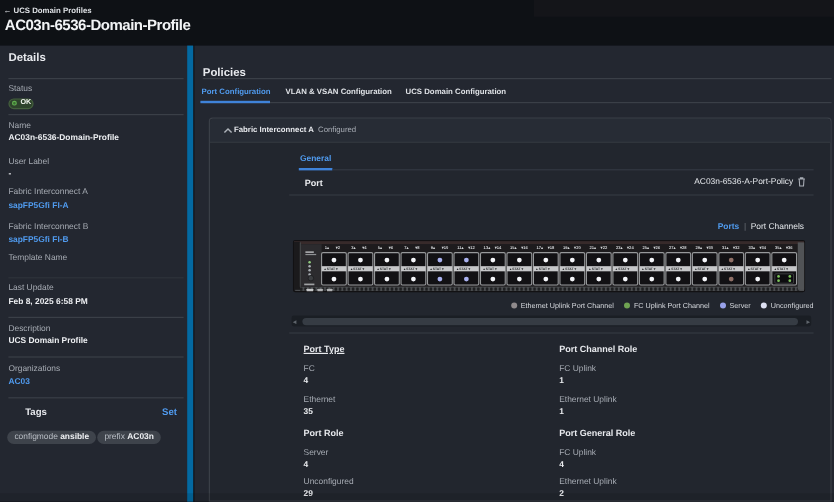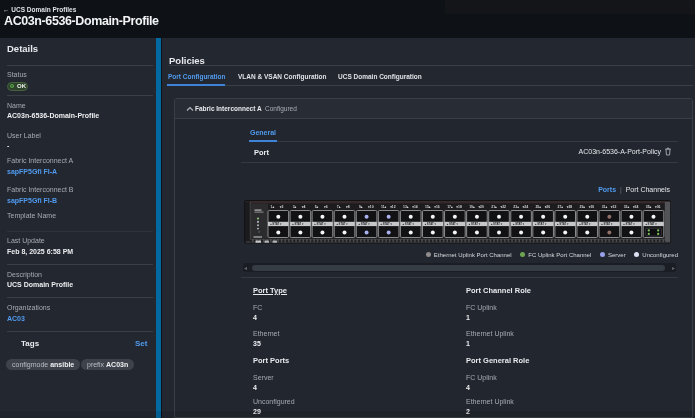--- a/index.html
+++ b/index.html
@@ -379,21 +379,21 @@
       <div class="abs" style="left:12px; top:166px; font-size:7.5px; font-weight:bold;text-decoration:underline;">Port Type</div>
       <div class="abs" style="left:225px; top:166px; font-size:7.5px; font-weight:bold;">Port Channel Role</div>
       <div class="abs lbl" style="left:12px; top:184px;">FC</div>
       <div class="abs val" style="left:12px; top:194px;">4</div>
       <div class="abs lbl" style="left:225px; top:184px;">FC Uplink</div>
       <div class="abs val" style="left:225px; top:194px;">1</div>
       <div class="abs lbl" style="left:12px; top:210px;">Ethernet</div>
       <div class="abs val" style="left:12px; top:220px;">35</div>
       <div class="abs lbl" style="left:225px; top:210px;">Ethernet Uplink</div>
       <div class="abs val" style="left:225px; top:220px;">1</div>
-      <div class="abs" style="left:12px; top:236px; font-size:7.5px; font-weight:bold;">Port Ports</div>
+      <div class="abs" style="left:12px; top:236px; font-size:7.5px; font-weight:bold;">Port Role</div>
       <div class="abs" style="left:225px; top:236px; font-size:7.5px; font-weight:bold;">Port General Role</div>
       <div class="abs lbl" style="left:12px; top:254px;">Server</div>
       <div class="abs val" style="left:12px; top:264px;">4</div>
       <div class="abs lbl" style="left:225px; top:254px;">FC Uplink</div>
       <div class="abs val" style="left:225px; top:264px;">4</div>
       <div class="abs lbl" style="left:12px; top:278px;">Unconfigured</div>
       <div class="abs val" style="left:12px; top:288px;">29</div>
       <div class="abs lbl" style="left:225px; top:278px;">Ethernet Uplink</div>
       <div class="abs val" style="left:225px; top:288px;">2</div>
     </div>

